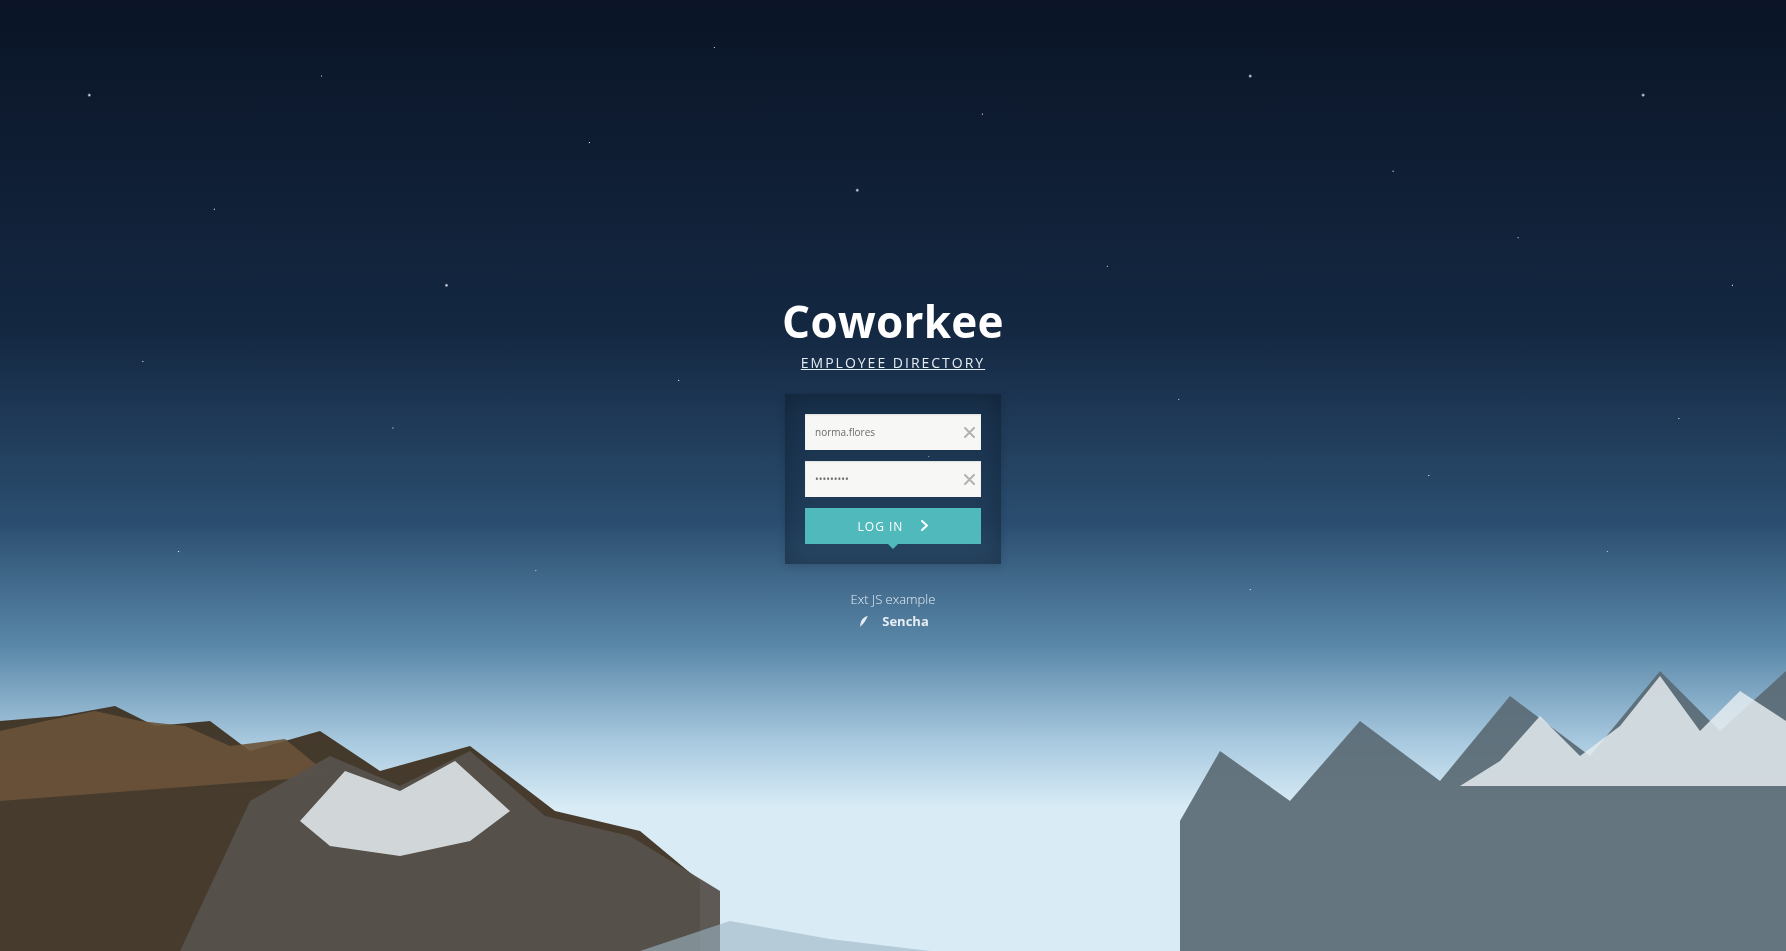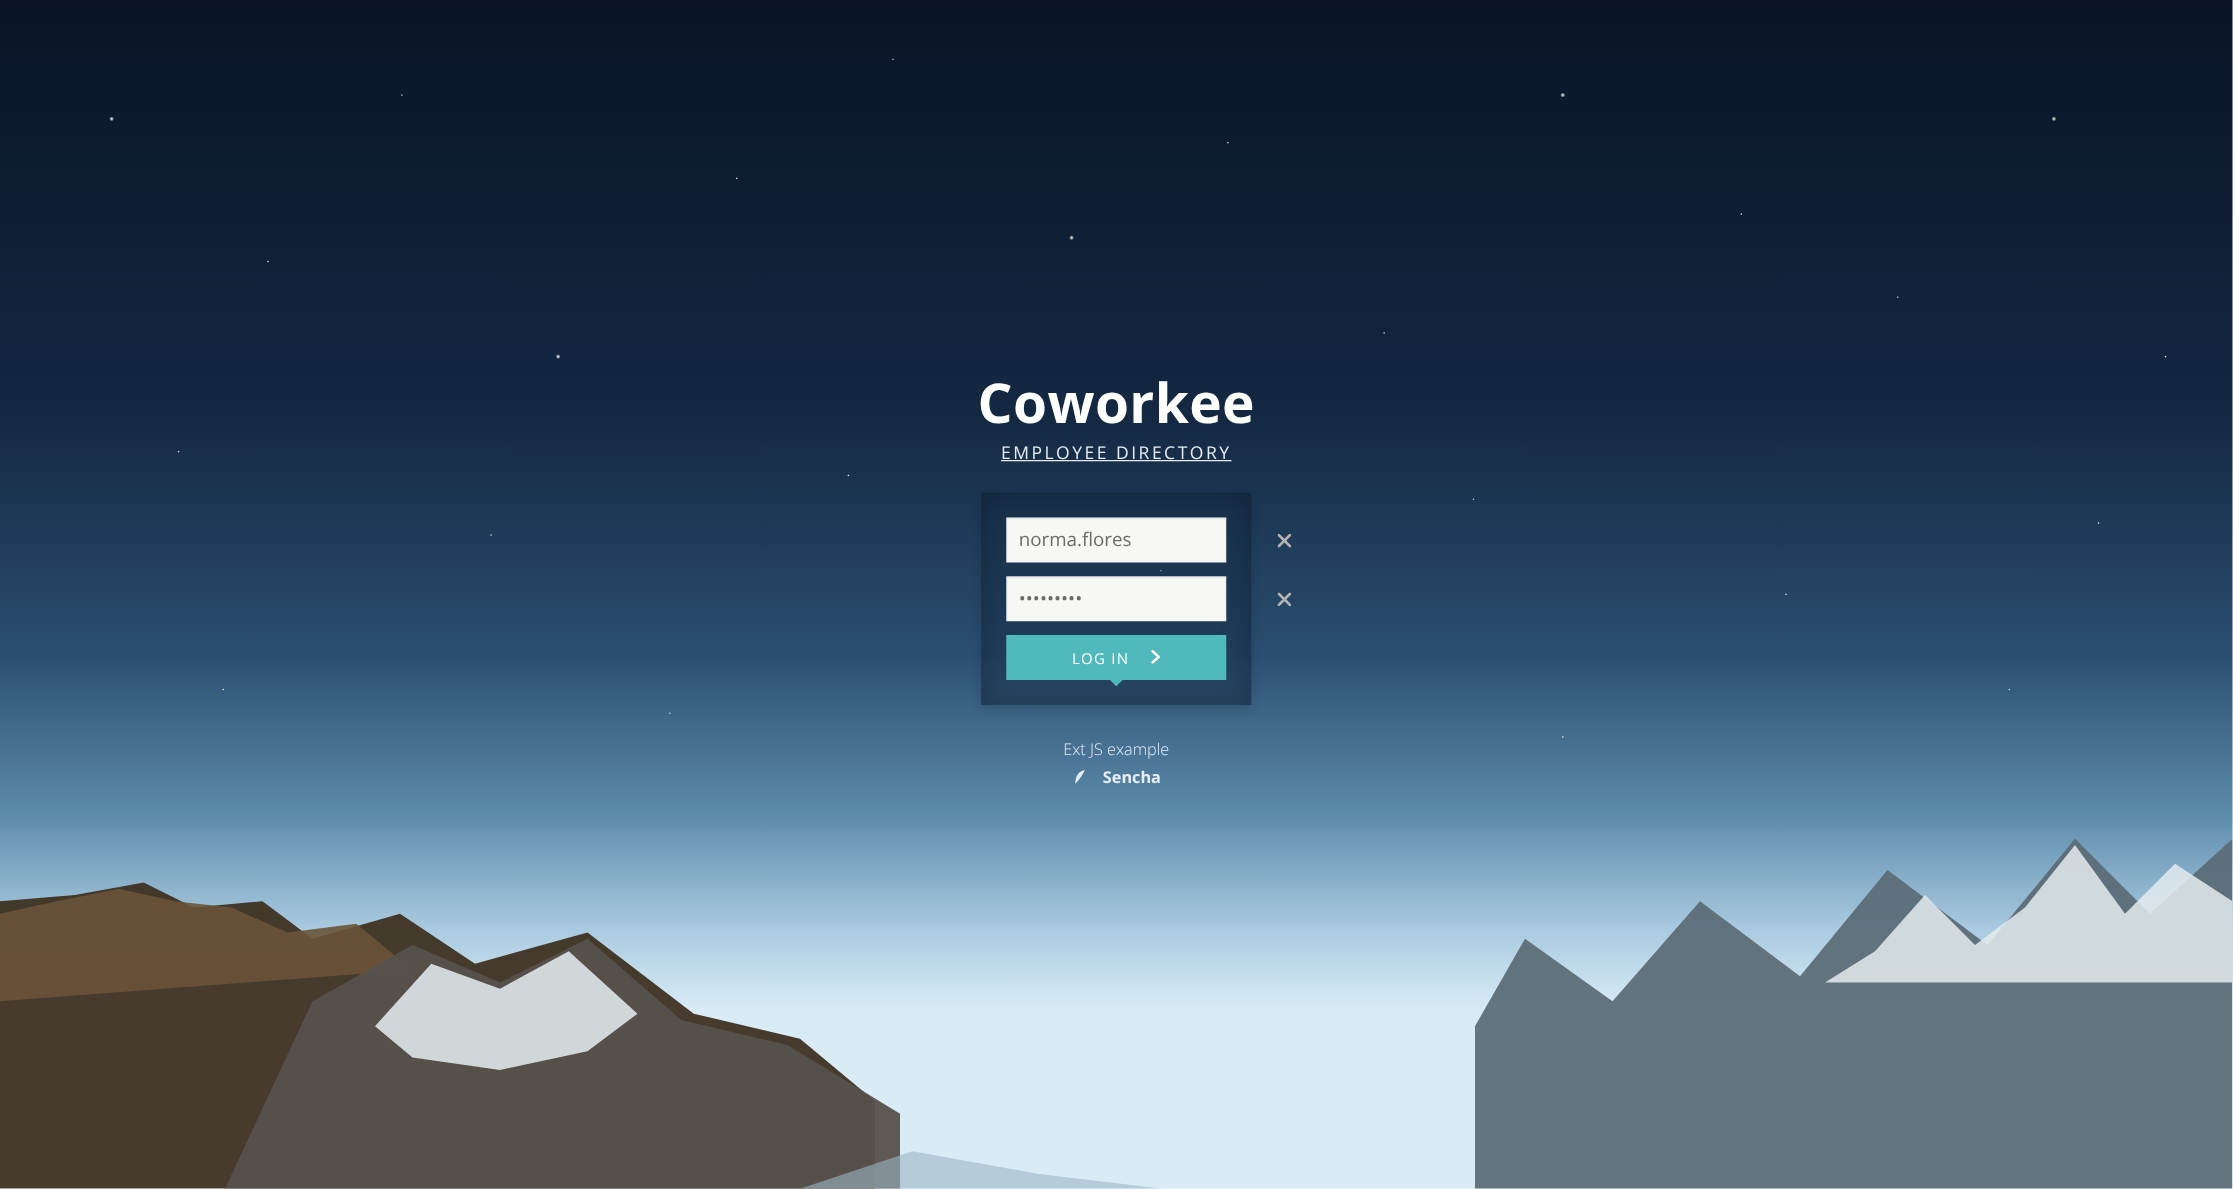--- a/index.html
+++ b/index.html
@@ -53,21 +53,21 @@
       display: flex; flex-direction: column; gap: 11px;
     }
     .field {
       display: flex; align-items: center;
       background: #f7f7f5;
       height: 36px;
       box-shadow: inset 0 1px 2px rgba(0,0,0,0.1);
     }
     .field input {
       flex: 1; border: none; background: transparent; outline: none;
-      padding: 0 10px; font-size: 15px; color: #6b6b6b; height: 100%;
+      padding: 0 10px; font-size: 10px; color: #6b6b6b; height: 100%;
       font-family: inherit;
     }
     .field input::placeholder { color: #9a9a9a; }
     .clear-btn {
       width: 28px; height: 100%; display: flex; align-items: center; justify-content: center;
       color: #b2b2b2; cursor: pointer; font-size: 14px; font-weight: bold;
     }
     .login-btn {
       height: 36px; background: #4fb9bb; color: #fff;
       display: flex; align-items: center; justify-content: center; gap: 18px;

